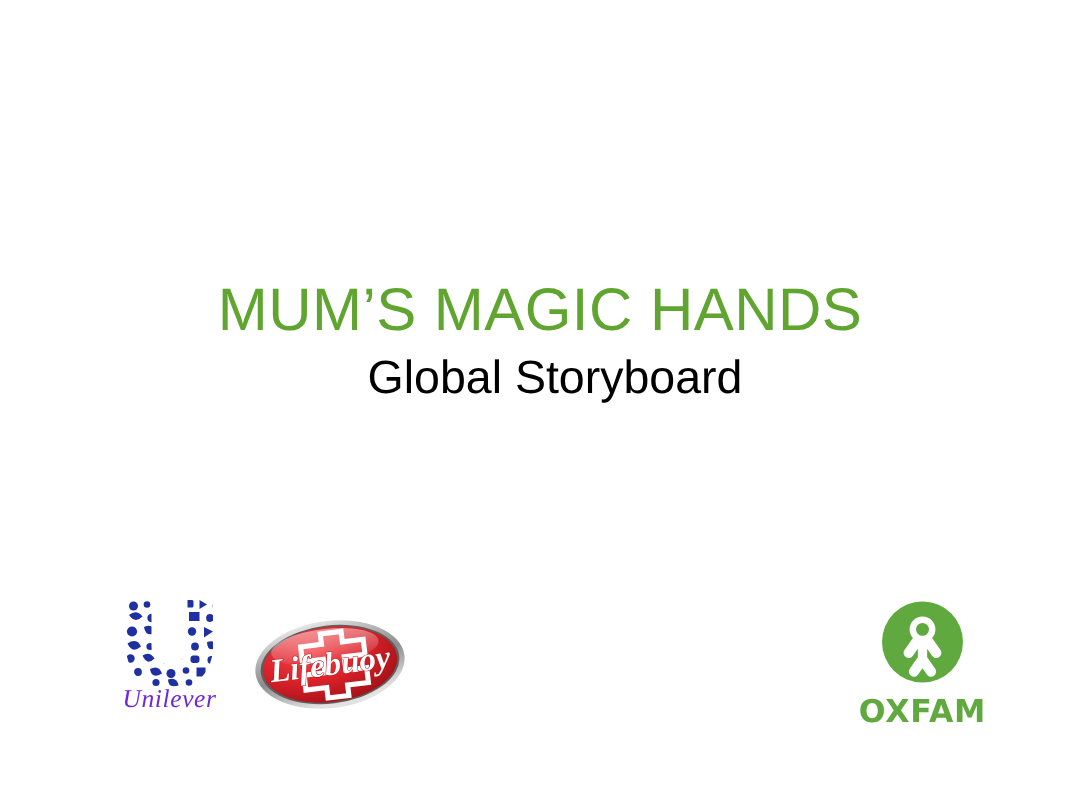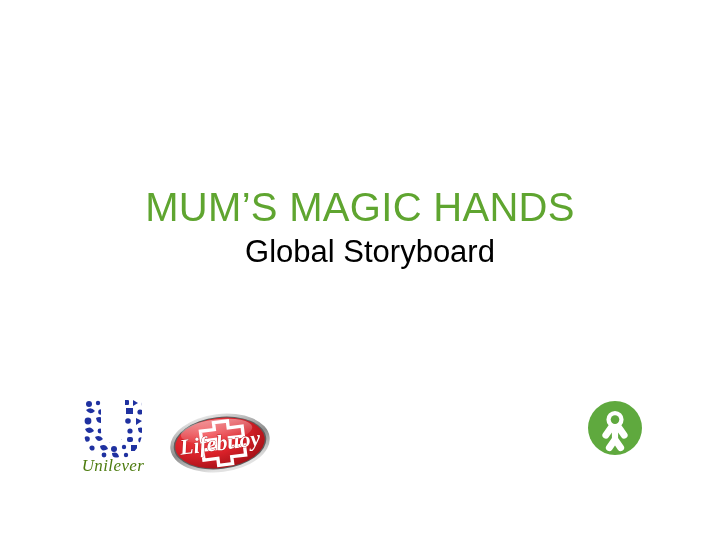--- a/index.html
+++ b/index.html
@@ -76,21 +76,21 @@
     display: block;
   }
   .unilever-wordmark {
     display: block;
     margin-top: -2px;
     font-family: "Liberation Serif", serif;
     font-style: italic;
     font-size: 17px;
     font-weight: 400;
     letter-spacing: 0.4px;
-    color: #4d7c0f;
+    color: #6d28d9;
   }
 
   
   .logo-lifebuoy {
     left: 168px;
     top: 22px;
     width: 104px;
     height: 62px;
   }
   .lifebuoy-svg { display: block; }
@@ -264,16 +264,17 @@
                      l-3.3 4.7
                      a3.4 3.4 0 0 1 -5.6 -3.9
                      l5.6 -8.0
                      a8.6 8.6 0 0 1 -2.2 -5.7
                      A8.6 8.6 0 0 1 43 11 Z"></path>
           </g>
 
           <circle cx="43" cy="19.6" r="4.3" fill="#5FA93E"></circle>
         </svg>
       </span>
+      <span class="oxfam-wordmark">OXFAM</span>
     </div>
 
   </div>
 </div>
 
 </body></html>

